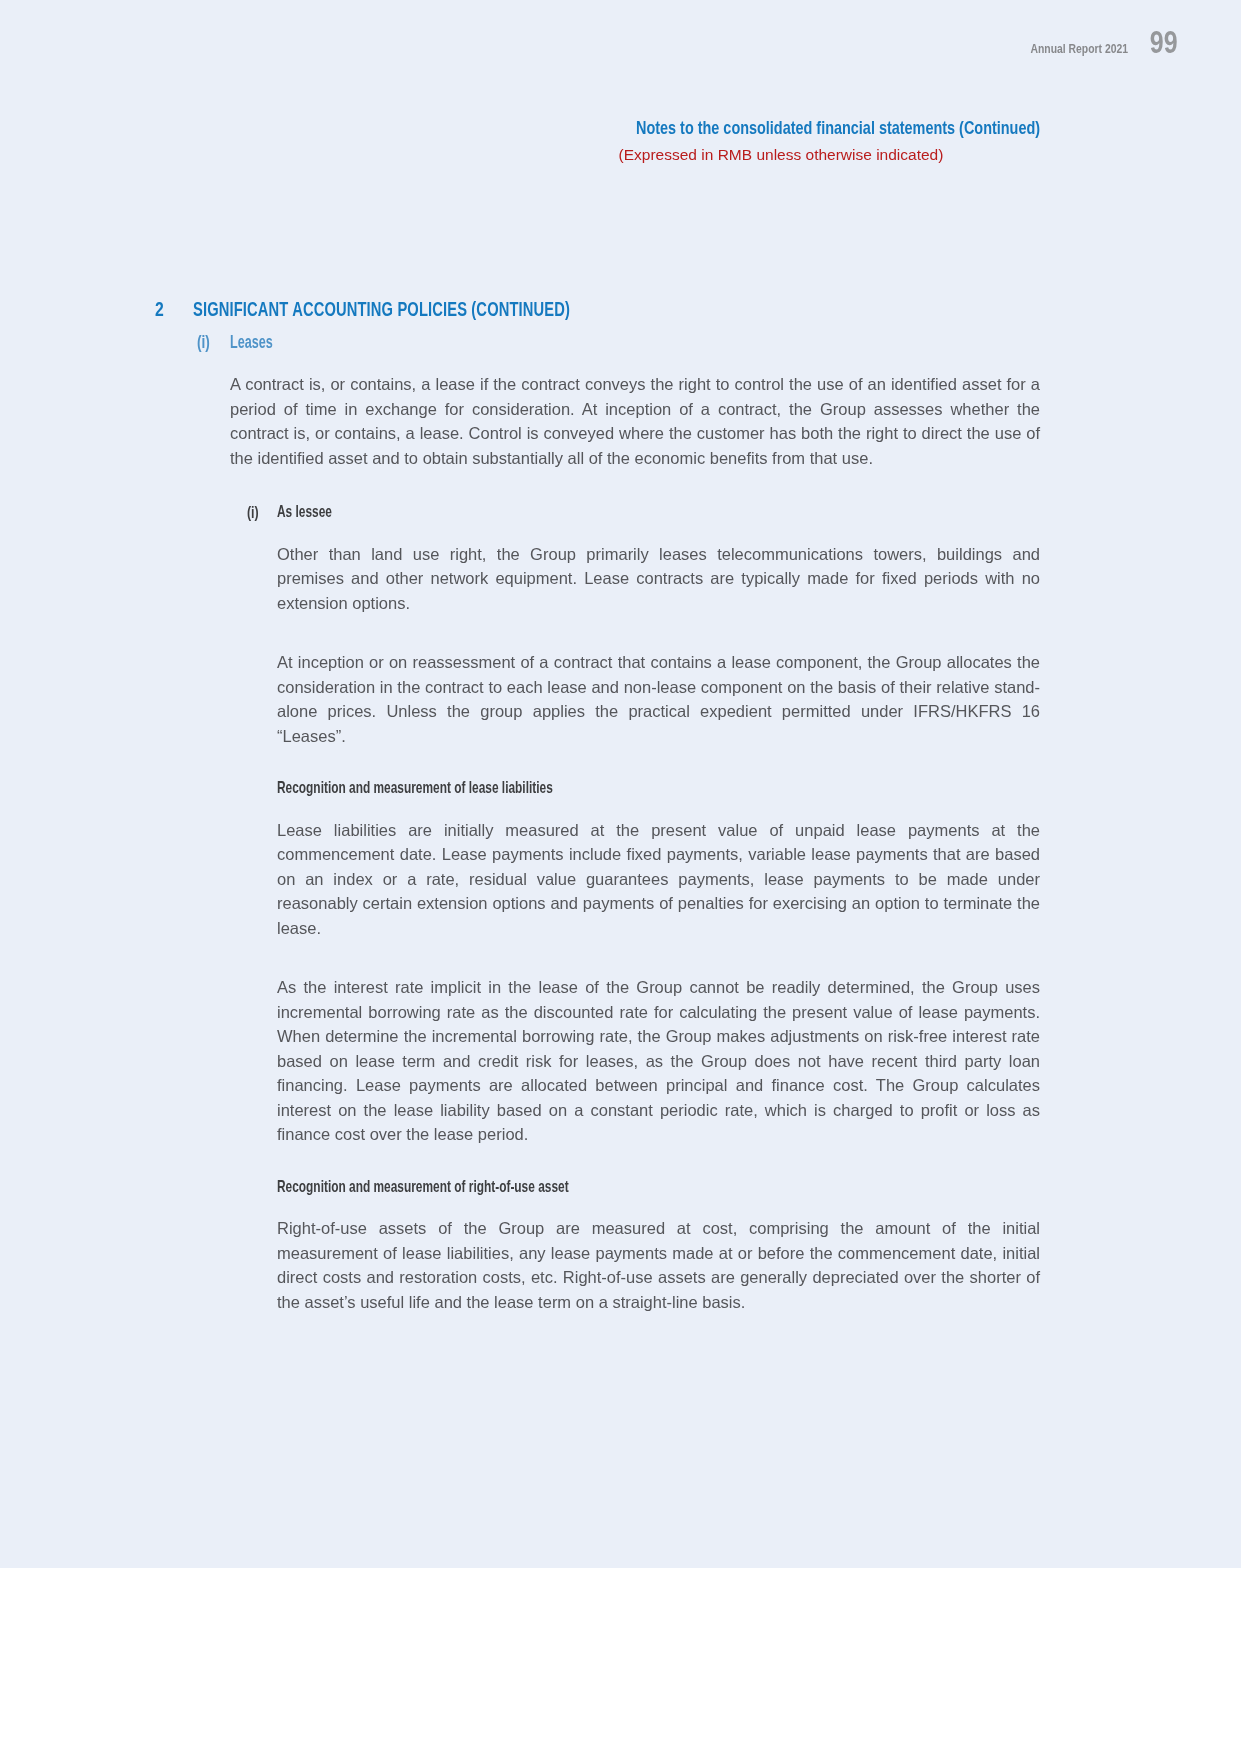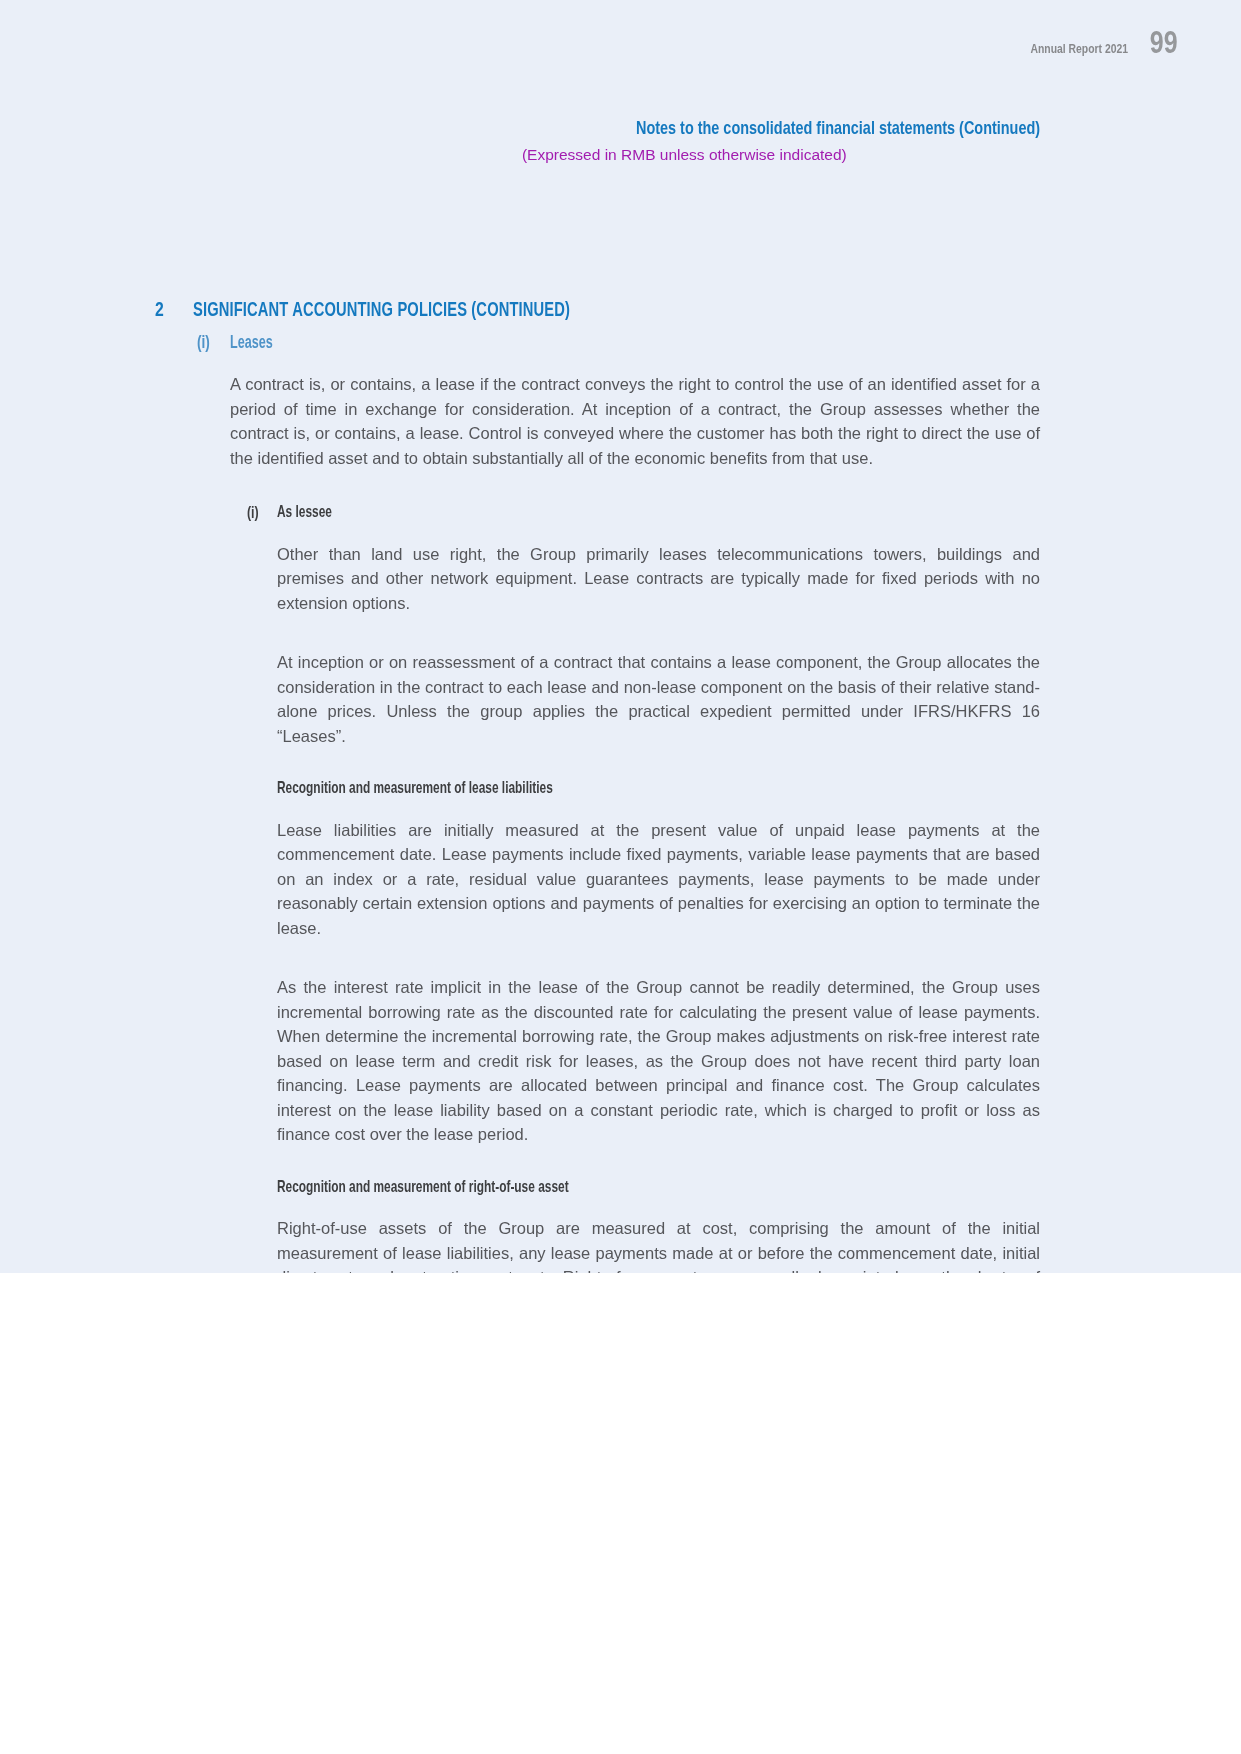--- a/index.html
+++ b/index.html
@@ -1,18 +1,18 @@
 <!DOCTYPE html>
 <html><head>
 <meta charset="utf-8">
 <style>
   html,body { margin:0; padding:0; }
   .page {
     position:relative;
-    width:1241px; height:1273px;
+    width:1241px; height:1568px;
     background:#eaeff8;
     font-family:"Liberation Sans", sans-serif;
     overflow:hidden;
   }
 
   
   .hdr {
     position:absolute; top:26px; right:63px;
     display:flex; align-items:baseline; gap:14px;
   }
@@ -21,27 +21,27 @@
     transform:scaleX(0.8); transform-origin:100% 100%;
     white-space:nowrap;
   }
   .hdr-num {
     font-size:32px; font-weight:bold; color:#96989b;
     line-height:1;
     transform:scaleX(0.78); transform-origin:100% 100%;
   }
 
   
-  .doc-head { position:absolute; top:116px; right:201px; text-align:left; }
+  .doc-head { position:absolute; top:116px; right:201px; text-align:center; }
   .doc-title {
     font-size:18.5px; font-weight:bold; color:#1579bf;
     line-height:24px; white-space:nowrap;
     transform:scaleX(0.78); transform-origin:100% 50%;
   }
-  .doc-sub { font-size:15.5px; color:#a21caf; line-height:22px; margin-top:4px; }
+  .doc-sub { font-size:15.5px; color:#b91c1c; line-height:22px; margin-top:4px; }
 
   
   .content {
     position:absolute; top:296px; left:155px; width:885px;
     color:#55565a; font-size:16.5px; line-height:24.5px;
   }
   .sec-row { display:flex; line-height:26px; }
   .sec-num {
     width:38px; flex:0 0 38px;
     font-size:21px; font-weight:bold; color:#1579bf;

